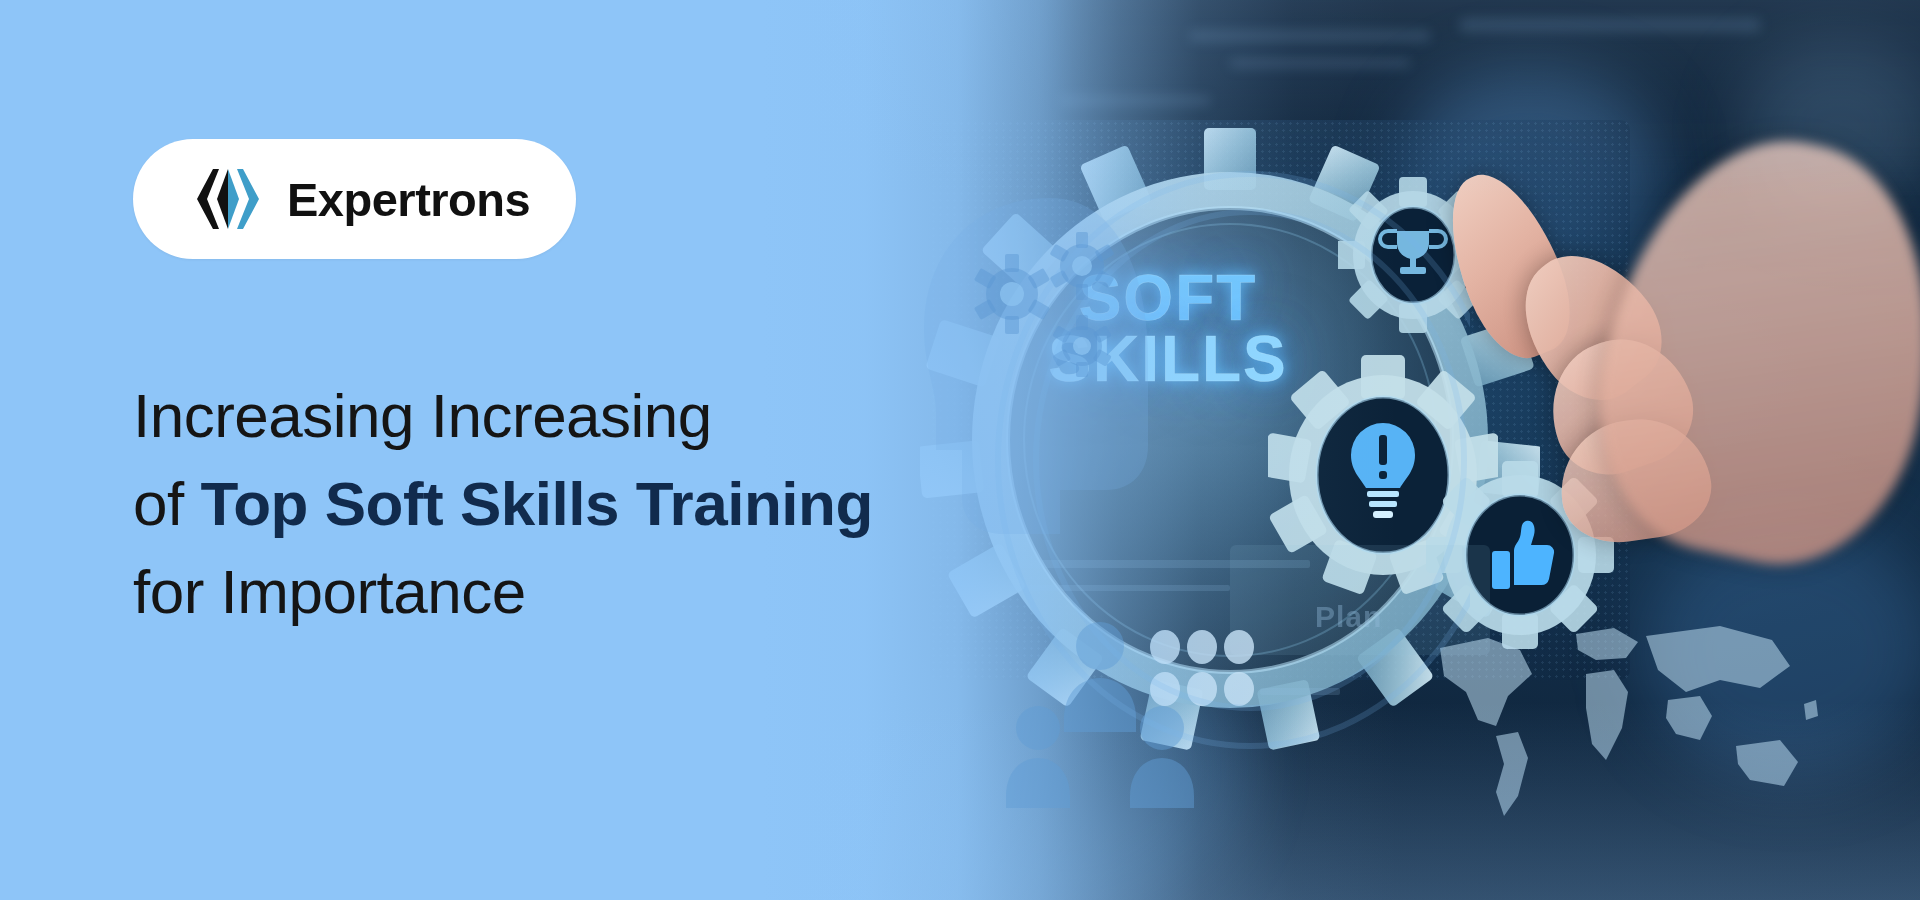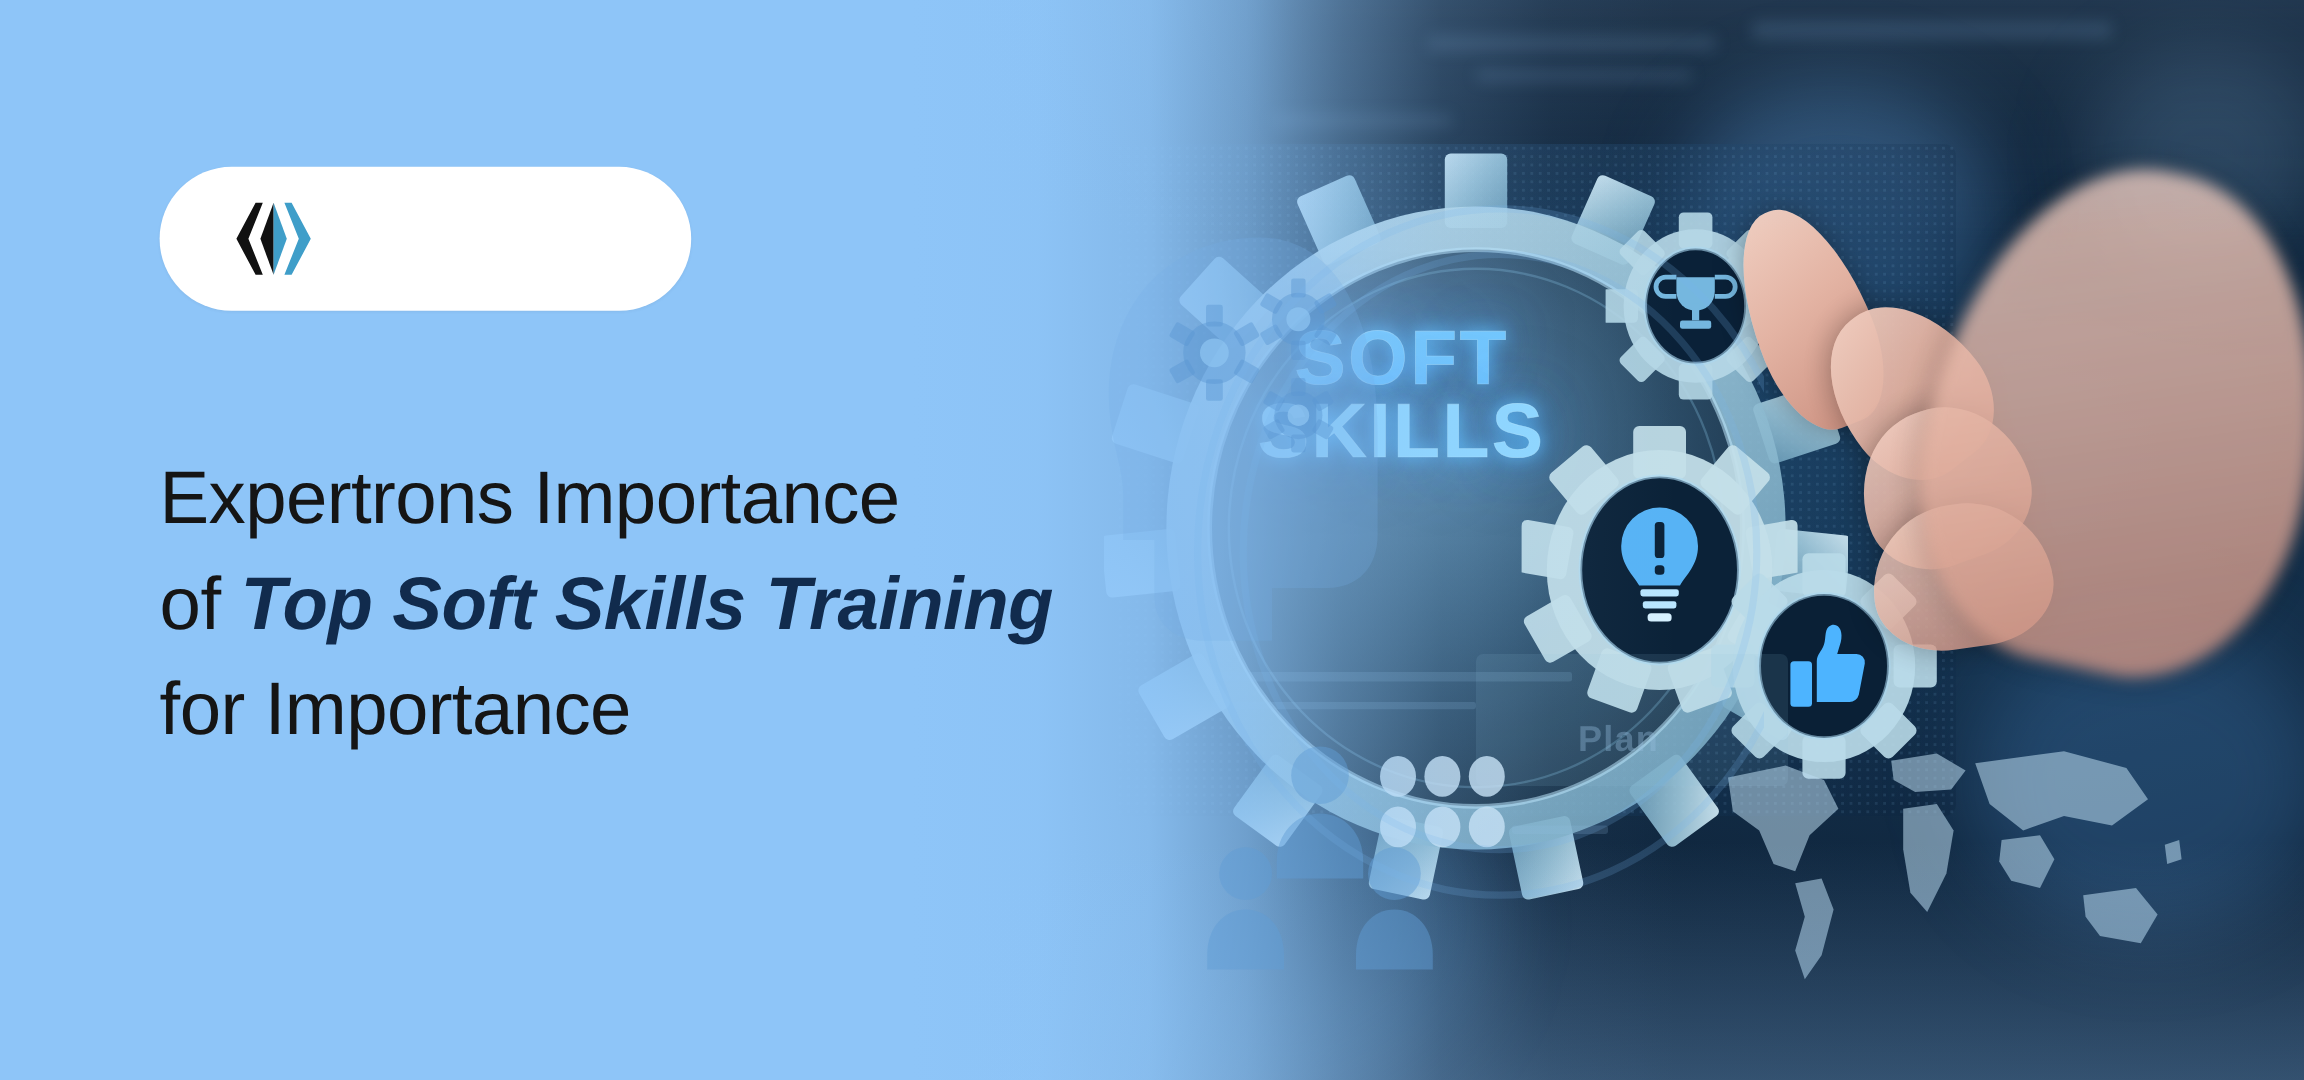--- a/index.html
+++ b/index.html
@@ -126,21 +126,21 @@
 
   
   .headline{
     position:absolute;left:133px;top:372px;width:880px;
     font-family:"Liberation Sans",sans-serif;
     font-size:62px;line-height:1.42;
     color:#151515;font-weight:normal;
     letter-spacing:-0.5px;
   }
   .headline .line{display:block;white-space:nowrap;}
-  .headline .strong{font-weight:bold;color:#112b4d;font-style:italic;}
+  .headline .strong{font-weight:bold;color:#112b4d;}
 </style>
 </head>
 <body>
 
 <div class="stage">
 
   <div class="photo">
 
     <div class="rack"></div>
     <div class="rack-stripe" style="left:430px;top:30px;width:240px;height:12px;"></div>
@@ -362,21 +362,22 @@
     </g>
   </svg>
 
   <div class="logo-pill">
     <svg class="logo-mark" viewBox="0 0 74 64">
       <path d="M22 2 L6 32 L22 62 L28 62 L16 32 L28 2 Z" fill="#111111"></path>
       <path d="M37 2 L26 32 L37 62 L37 2 Z" fill="#111111"></path>
       <path d="M37 2 L48 32 L37 62 L37 2 Z" fill="#3f9ec9"></path>
       <path d="M52 2 L46 2 L58 32 L46 62 L52 62 L68 32 Z" fill="#3f9ec9"></path>
     </svg>
+    <span class="logo-text">Expertrons</span>
   </div>
 
   <div class="headline">
-    <span class="line">Expertrons Importance</span>
+    <span class="line">Increasing Increasing</span>
     <span class="line"><span>of </span><span class="strong">Top Soft Skills Training</span></span>
     <span class="line">for Importance</span>
   </div>
 
 </div>
 
 </body></html>

